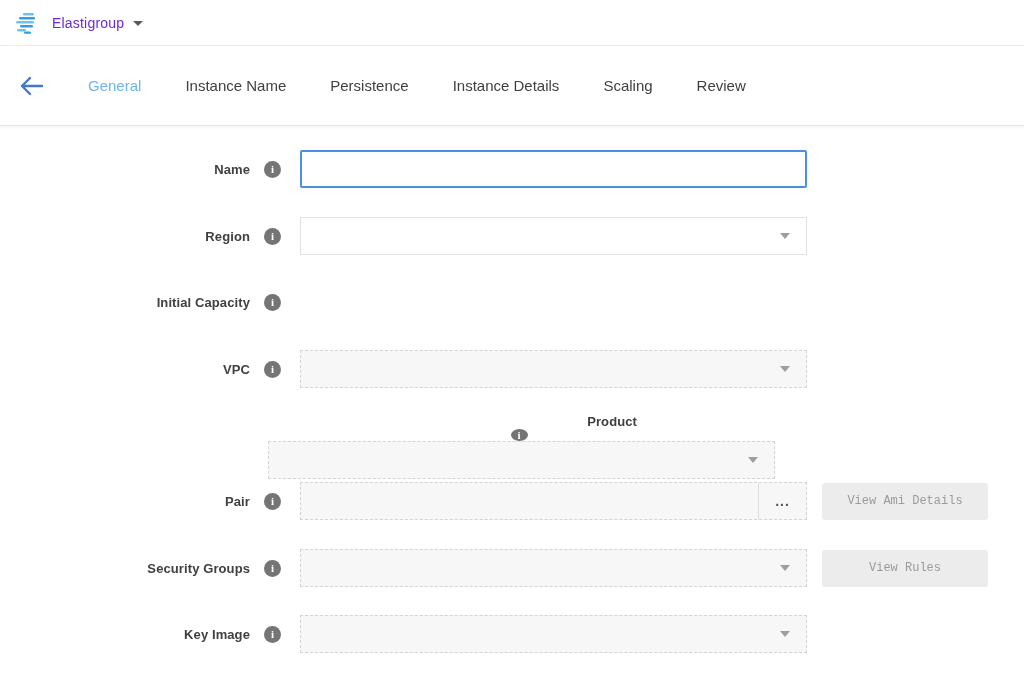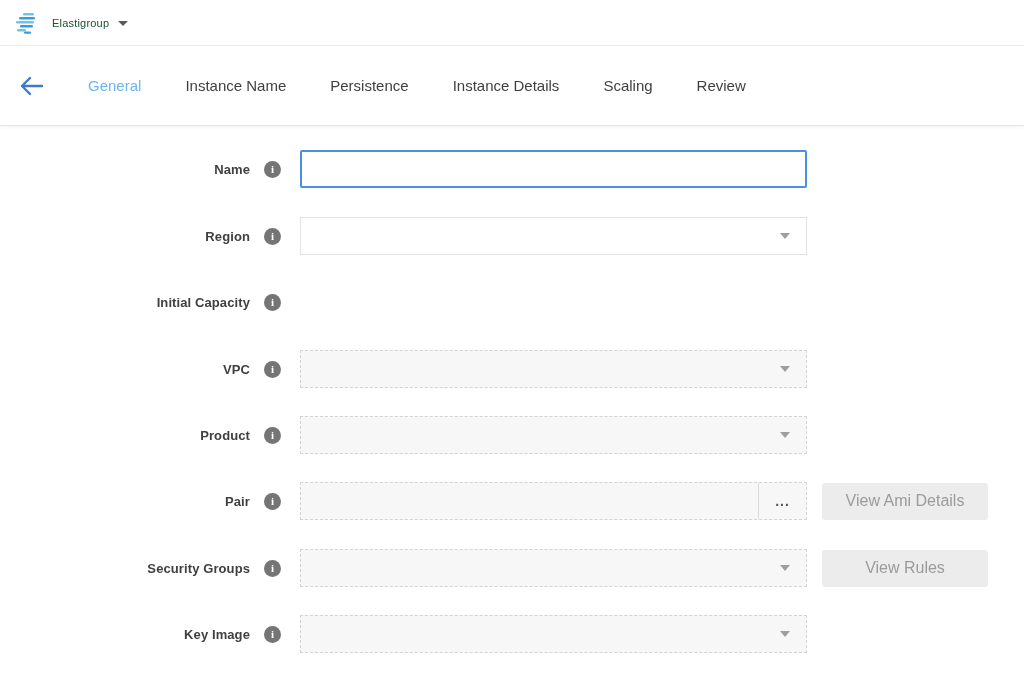--- a/index.html
+++ b/index.html
@@ -5,21 +5,21 @@
   * { margin:0; padding:0; box-sizing:border-box; }
   html,body { width:1024px; height:688px; background:#ffffff;
     font-family:"Liberation Sans", sans-serif; overflow:hidden; }
   .app { position:relative; width:1024px; height:688px; background:#fff; }
 
   
   .topbar { position:absolute; top:0; left:0; width:100%; height:46px;
     display:flex; align-items:center; padding-left:14px; background:#fff;
     border-bottom:1px solid #ededed; }
   .logo { width:26px; height:26px; margin-right:12px; }
-  .product-name { font-size:11px; color:#14532d; letter-spacing:.2px; }
+  .product-name { font-size:14px; color:#6d28d9; letter-spacing:.2px; }
   .caret-sm { width:0; height:0; border-left:5px solid transparent;
     border-right:5px solid transparent; border-top:5px solid #5a5a5a;
     margin-left:9px; margin-top:2px; }
 
   
   .tabbar { position:absolute; top:46px; left:0; width:100%; height:80px;
     background:#fff; border-bottom:1px solid #e6e6e6;
     box-shadow:0 2px 3px rgba(0,0,0,0.04); display:flex; align-items:center; }
   .back-btn { position:absolute; left:18px; top:28px; width:26px; height:24px;
     cursor:pointer; }
@@ -60,22 +60,22 @@
     border-right:6px solid transparent; border-top:7px solid #3a3a3a; }
 
   .img-field { width:100%; height:38px; border:1px dashed #d4d4d4;
     background:#f7f7f7; display:flex; }
   .img-main { flex:1; }
   .img-more { width:48px; border-left:1px solid #dcdcdc; display:flex;
     align-items:center; justify-content:center; font-size:14px;
     font-weight:bold; color:#555; letter-spacing:1px; cursor:pointer; }
 
   .side-btn { margin-left:15px; width:166px; height:37px; background:#ececec;
-    border:none; border-radius:3px; font-size:16px; color:#9b9b9b;
-    font-family:Liberation Sans, sans-serif; cursor:pointer;
+    border:none; border-radius:3px; font-size:12px; color:#9b9b9b;
+    font-family:Liberation Mono, monospace; cursor:pointer;
     display:flex; align-items:center; justify-content:center; }
 </style>
 </head>
 <body>
 
 <div class="app">
 
   <div class="topbar">
     <svg class="logo" viewBox="0 0 26 26">
       <rect x="9" y="3" width="11" height="2.6" rx="1.3" fill="#6ec3ee"></rect>
@@ -131,21 +131,21 @@
     <div class="row" style="top:222px;">
       <div class="lbl">VPC</div>
       <div class="info">i</div>
       <div class="fieldwrap">
         <div class="select disabled">
           <span class="caret"></span>
         </div>
       </div>
     </div>
 
-    <div class="row" style="top:288px;">
+    <div class="row" style="top:288px;flex-direction:column;">
       <div class="lbl">Product</div>
       <div class="info">i</div>
       <div class="fieldwrap">
         <div class="select disabled">
           <span class="caret"></span>
         </div>
       </div>
     </div>
 
     <div class="row" style="top:354px;">

